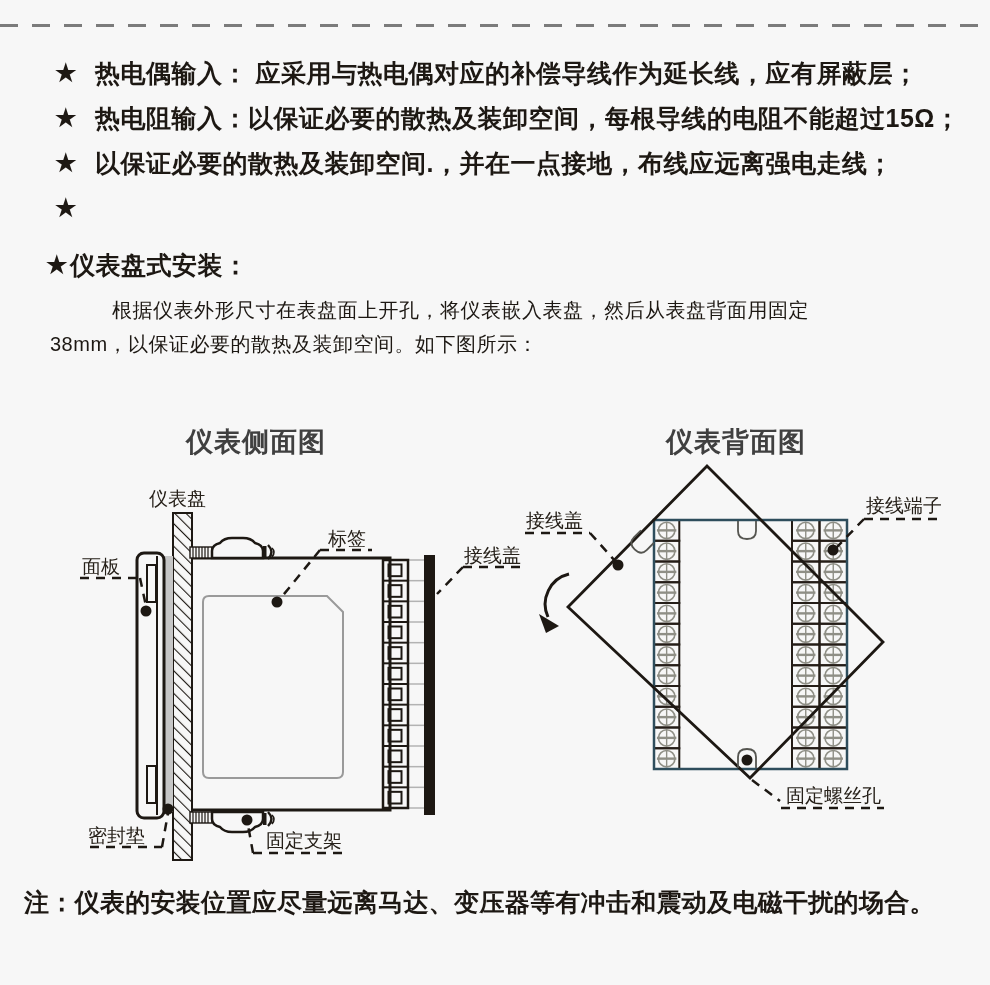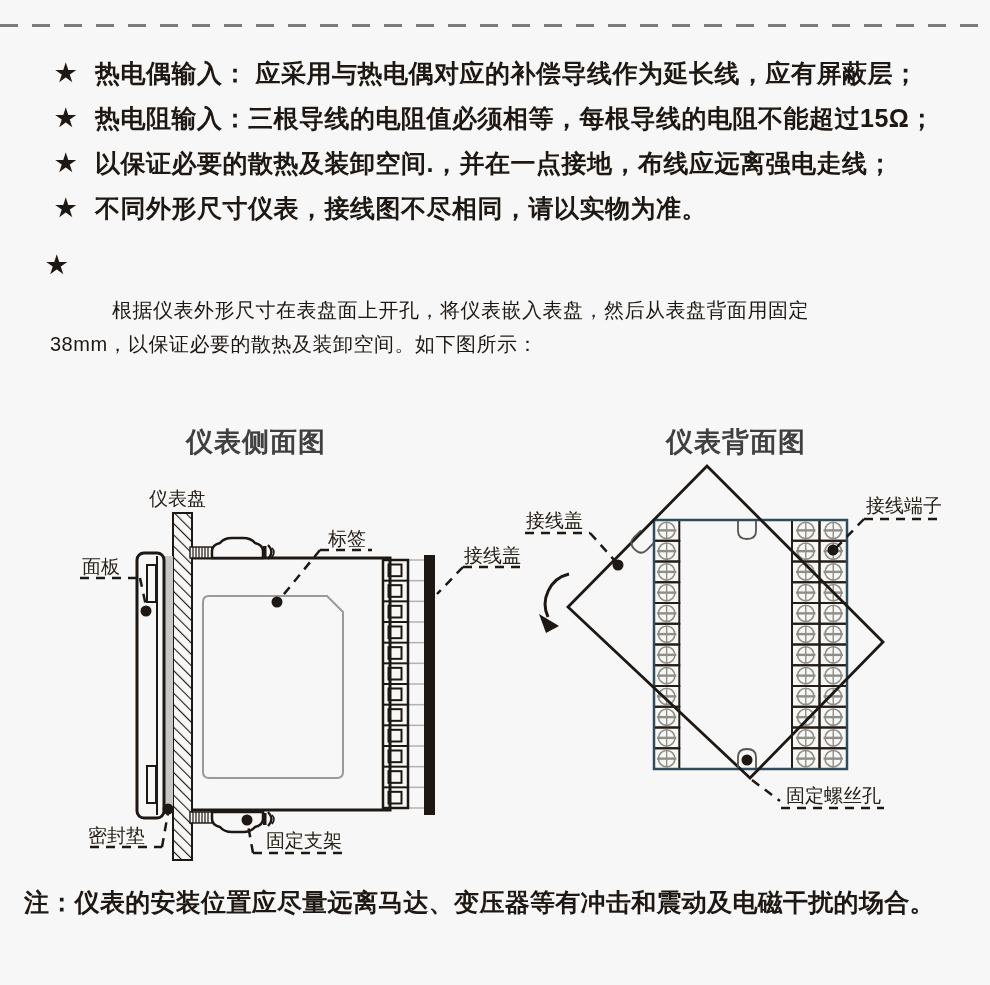--- a/index.html
+++ b/index.html
@@ -39,33 +39,33 @@
 <div class="page">
 
   <div class="divider"></div>
 
   <div class="row" style="top:58px">
     <span class="star">★</span>
     <span class="txt">热电偶输入： 应采用与热电偶对应的补偿导线作为延长线，应有屏蔽层；</span>
   </div>
   <div class="row" style="top:103px">
     <span class="star">★</span>
-    <span class="txt">热电阻输入：三根导线的电阻值必须相等，每根导线的电阻不能超过15Ω；</span>
+    <span class="txt">热电阻输入：以保证必要的散热及装卸空间，每根导线的电阻不能超过15Ω；</span>
   </div>
   <div class="row" style="top:148px">
     <span class="star">★</span>
     <span class="txt">以保证必要的散热及装卸空间.，并在一点接地，布线应远离强电走线；</span>
   </div>
   <div class="row" style="top:193px">
     <span class="star">★</span>
-    <span class="txt">不同外形尺寸仪表，接线图不尽相同，请以实物为准。</span>
   </div>
 
   <div class="row hdr" style="top:250px">
     <span class="star">★</span>
+    <span class="txt">仪表盘式安装：</span>
   </div>
 
   <div class="para">
     <div class="pline first">根据仪表外形尺寸在表盘面上开孔，将仪表嵌入表盘，然后从表盘背面用固定</div>
     <div class="pline">38mm，以保证必要的散热及装卸空间。如下图所示：</div>
   </div>
 
   <div class="dgm-title" id="side-title">仪表侧面图</div>
   <div class="dgm-title" id="back-title">仪表背面图</div>
 

